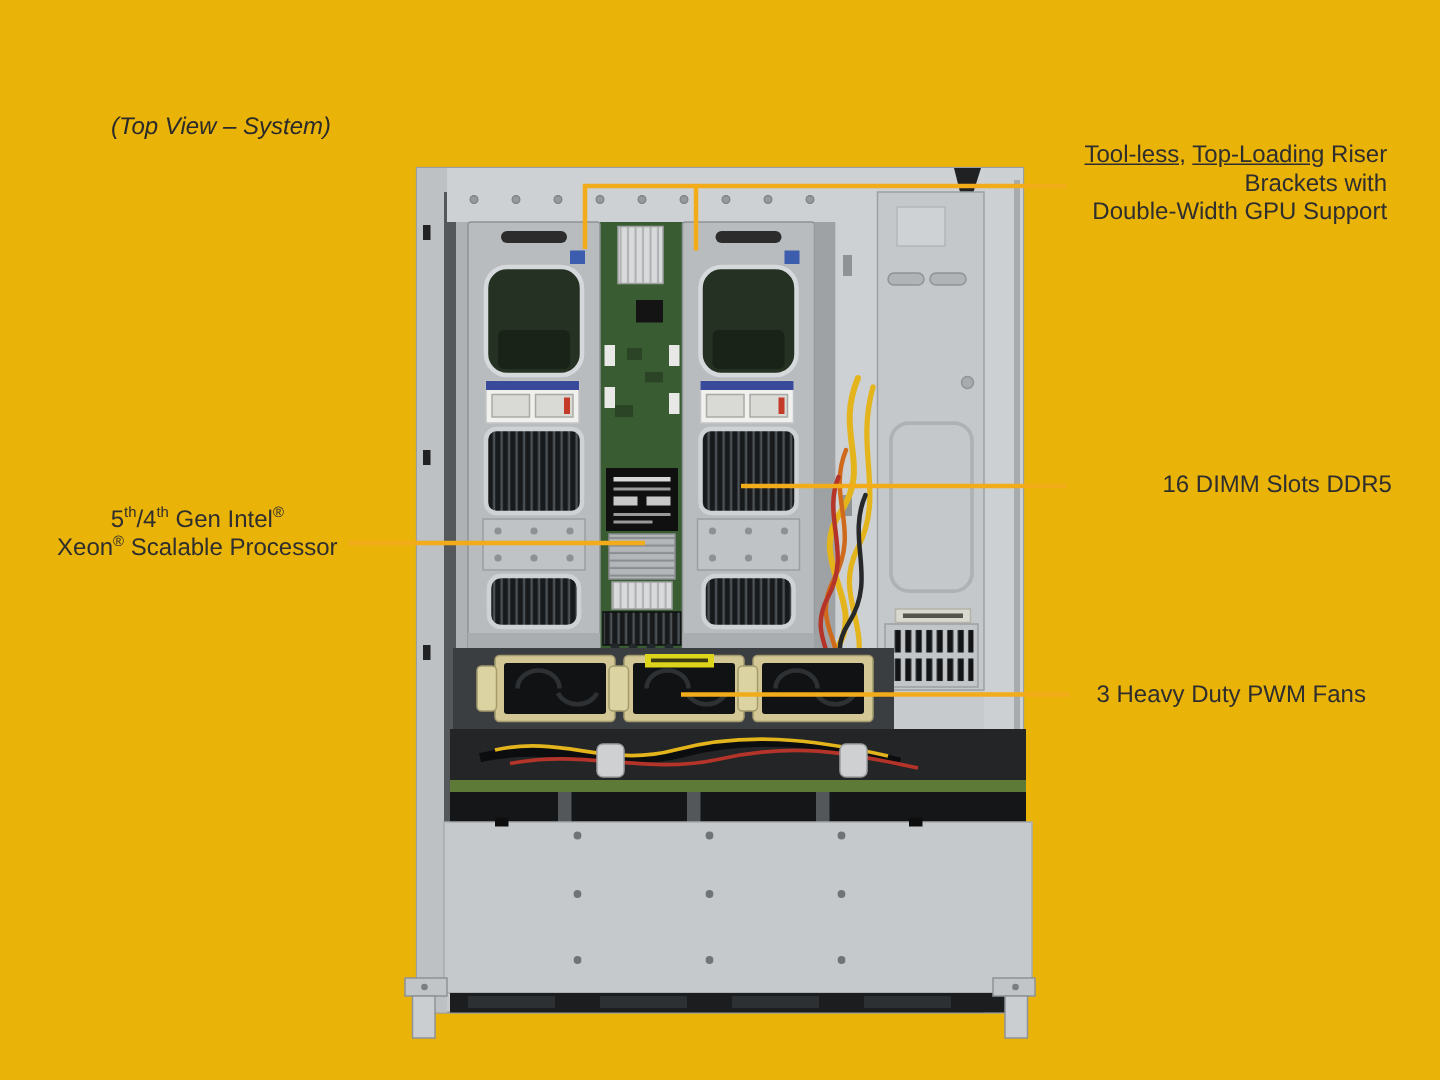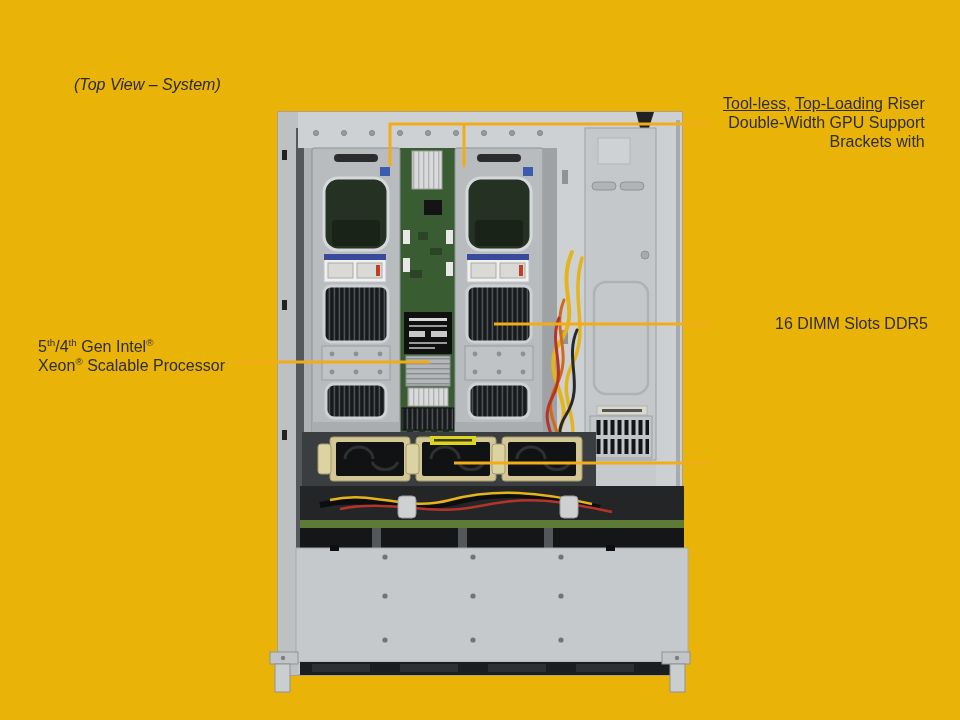--- a/index.html
+++ b/index.html
@@ -4,21 +4,21 @@
 <style>
   html,body{margin:0;padding:0;background:#ffffff;}
   .stage{position:relative;width:960px;height:720px;background:#eab308;overflow:hidden;
          font-family:"Liberation Sans",sans-serif;color:#2e2e2e;}
   svg{position:absolute;left:0;top:0;}
   .label{position:absolute;font-size:16px;line-height:19px;color:#2e2e2e;white-space:nowrap;}
   .title{font-style:italic;color:#2a2a2a;}
   .u{text-decoration:underline;}
   .mr{margin-right:.27em;}
   sup.s{font-size:62%;vertical-align:super;line-height:0;}
-  .right{text-align:left;}
+  .right{text-align:center;}
 </style>
 </head>
 <body>
 
 <div class="stage">
 
   <svg width="960" height="720" viewBox="0 0 960 720">
     <defs>
       <pattern id="dimmStripes" width="5" height="8" patternUnits="userSpaceOnUse">
         <rect width="5" height="8" fill="#17191b"></rect>
@@ -267,25 +267,26 @@
       <path d="M454,463 L713,463" stroke="#F2AC19"></path>
     </g>
   </svg>
 
   <div class="label title" style="left:74px;top:75px;">(Top View – System)</div>
 
   <div class="label" style="left:723px;top:94px;text-align:right;">
     <div>
       <span class="u mr">Tool-less,</span><span class="u">Top-Loading</span><span> Riser</span>
     </div>
+    <div>Brackets with</div>
     <div>Double-Width GPU Support</div>
-    <div>Brackets with</div>
   </div>
 
   <div class="label" style="left:727px;top:314px;margin-left:48px;">16 DIMM Slots DDR5</div>
 
   <div class="label right" style="right:735px;top:337px;">
     <div><span>5</span><sup class="s">th</sup><span>/4</span><sup class="s">th</sup><span> Gen Intel</span><sup class="s">®</sup></div>
     <div><span>Xeon</span><sup class="s">®</sup><span> Scalable Processor</span></div>
   </div>
 
+  <div class="label" style="left:731px;top:454px;">3 Heavy Duty PWM Fans</div>
 
 </div>
 
 </body></html>

